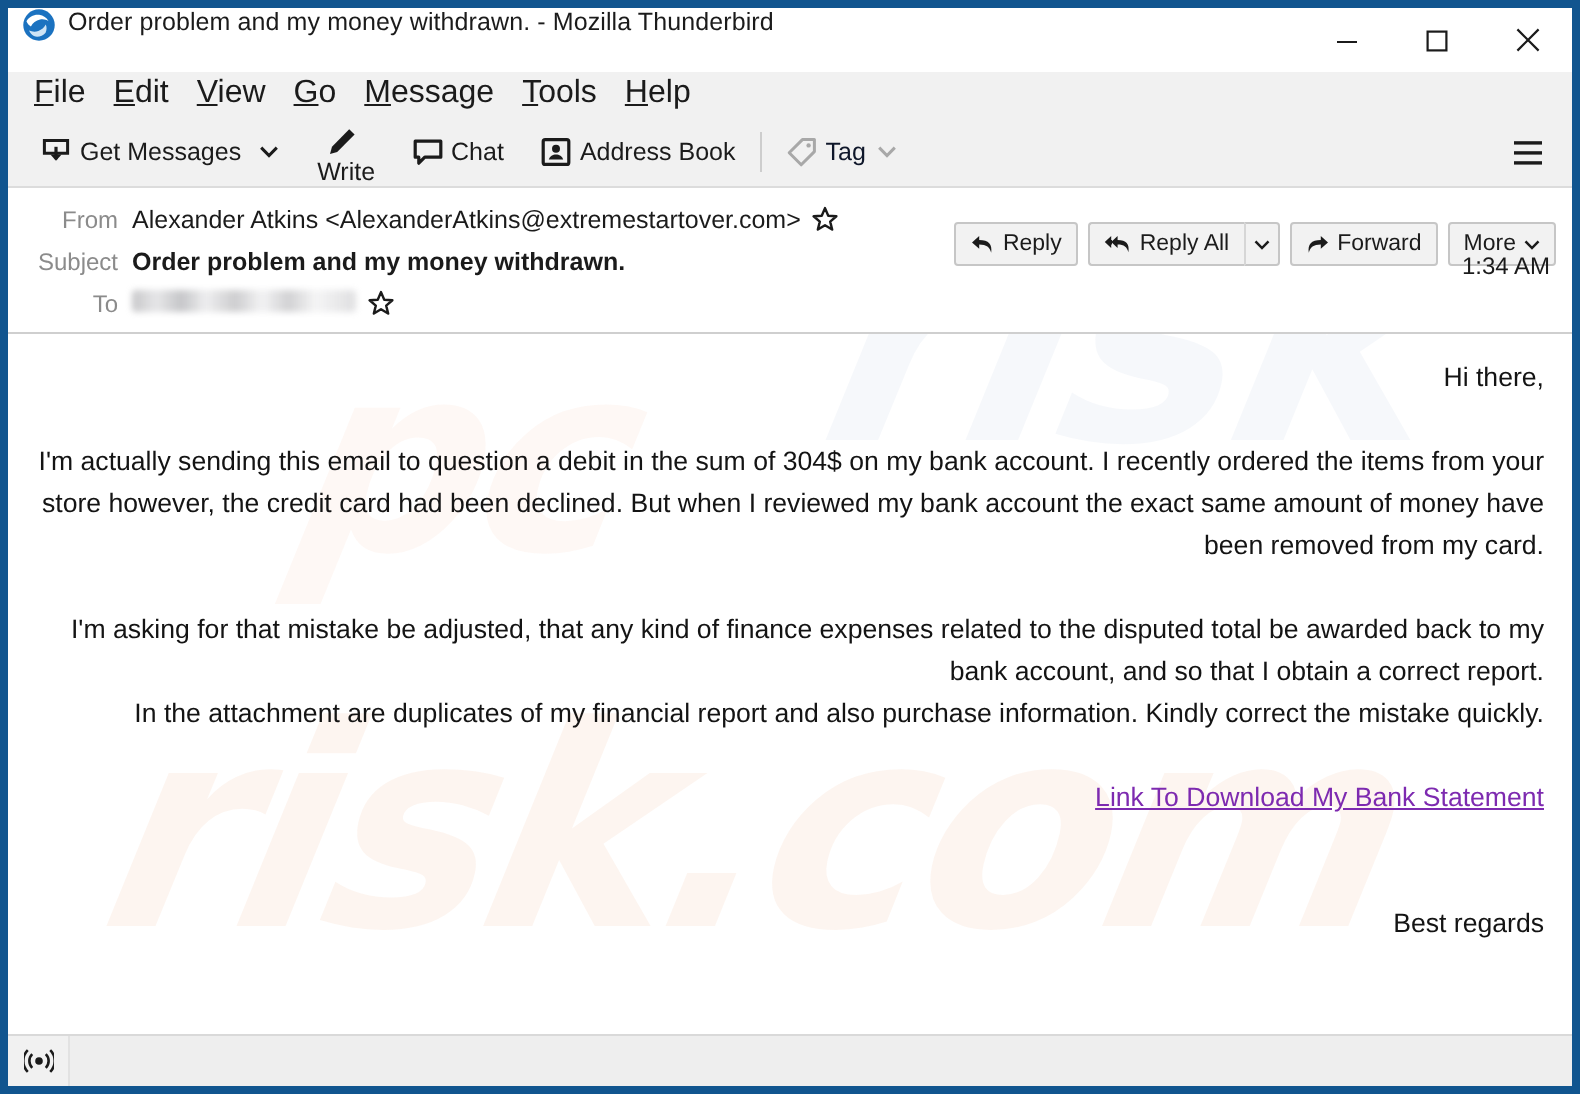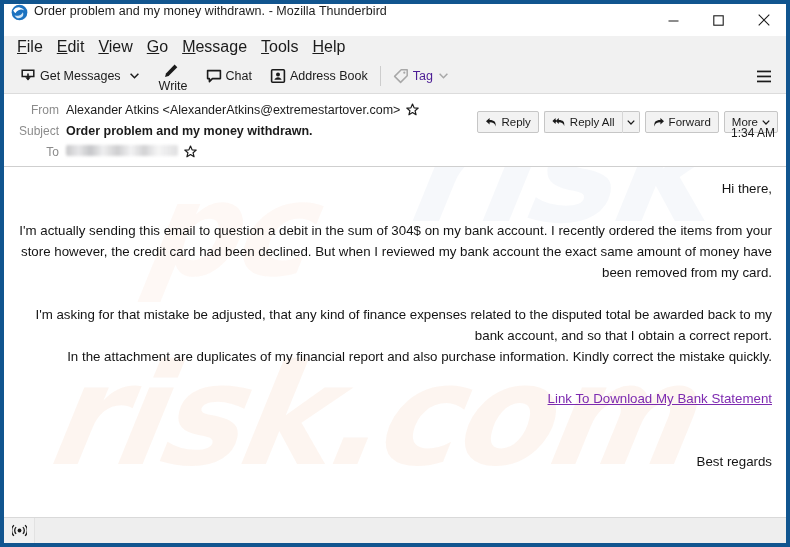--- a/index.html
+++ b/index.html
@@ -132,21 +132,21 @@
     padding: 0 6px;
     border-radius: 2px;
     cursor: default;
     white-space: nowrap;
   }
   .tool-btn .tlabel {
     font-size: 12.5px;
     color: #1b1b1b;
     margin-left: 4px;
   }
-  .tool-btn.disabled .tlabel { color: #4c1d95; }
+  .tool-btn.disabled .tlabel { color: #0f172a; }
   .tool-btn svg { display: block; flex: 0 0 auto; }
   .tool-split {
     display: flex;
     align-items: center;
     height: 26px;
     width: 16px;
     justify-content: center;
     border-radius: 2px;
     cursor: default;
   }

